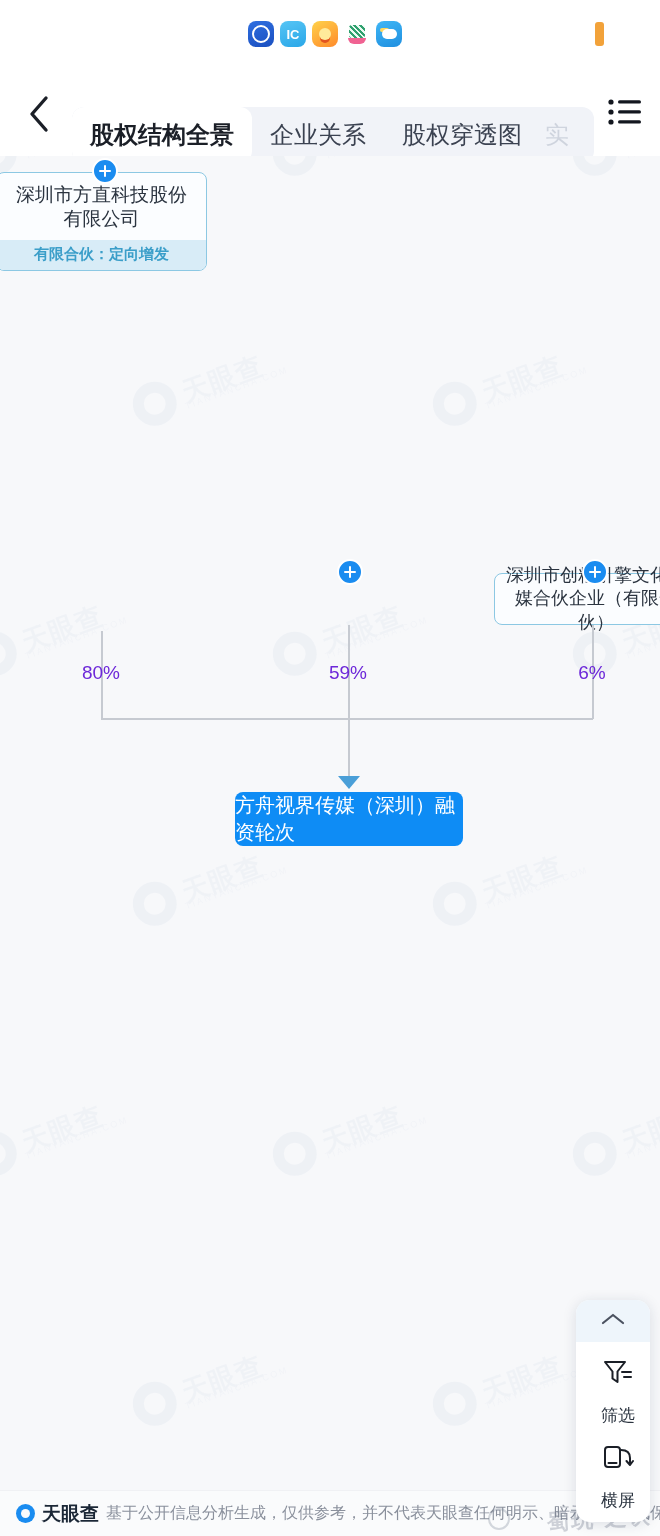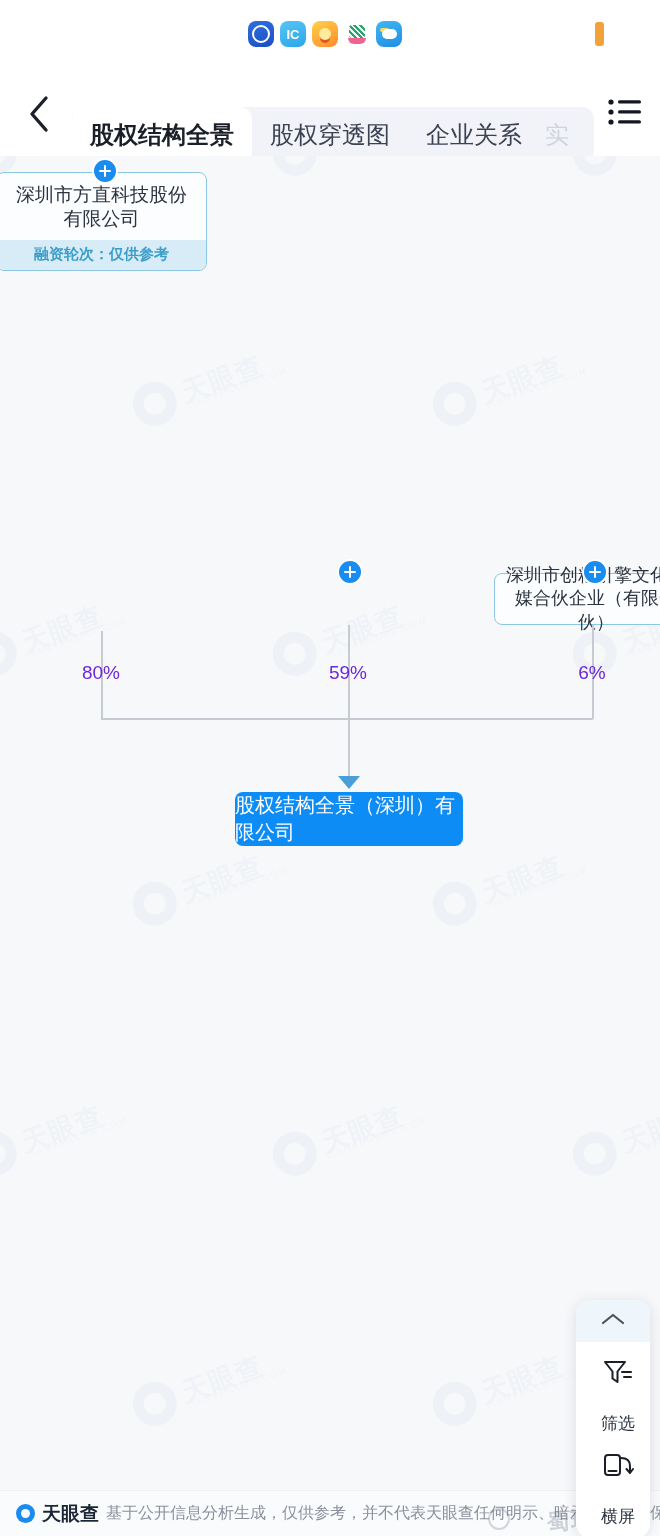--- a/index.html
+++ b/index.html
@@ -158,21 +158,21 @@
     width: 74px; background: #ffffff; border-radius: 14px;
     box-shadow: 0 2px 14px rgba(25,40,70,0.13);
     padding-bottom: 10px; z-index: 20;
   }
   .tool-collapse {
     height: 42px; background: #eef5fb; border-radius: 14px 14px 0 0;
     display: flex; align-items: center; justify-content: center; cursor: pointer;
   }
   .tool {
     padding-top: 16px; display: flex; flex-direction: column;
-    align-items: center; gap: 20px; cursor: pointer; margin-left: 10px;
+    align-items: center; gap: 12px; cursor: pointer; margin-left: 10px;
   }
   .tool-label { font-size: 17px; color: #2b3440; }
 
   
   .footer {
     position: absolute; left: 0; bottom: 0; width: 660px; height: 46px;
     background: #fafbfc; display: flex; align-items: center;
     padding-left: 16px; gap: 7px; border-top: 1px solid #f0f1f4;
     overflow: hidden;
   }
@@ -217,22 +217,22 @@
     <div class="back-btn">
       <span>
         <svg width="26" height="40" viewBox="0 0 26 40" fill="none">
           <path d="M20 4 L6 20 L20 36" stroke="#1b1f27" stroke-width="3.4" stroke-linecap="round" stroke-linejoin="round"></path>
         </svg>
       </span>
     </div>
 
     <div class="tabstrip">
       <div class="tab active">股权结构全景</div>
+      <div class="tab">企业关系</div>
       <div class="tab">股权穿透图</div>
-      <div class="tab">企业关系</div>
       <div class="tab clipped">实</div>
     </div>
 
     <div class="menu-btn">
       <span>
         <svg width="34" height="28" viewBox="0 0 34 28">
           <circle cx="3" cy="4" r="2.6" fill="#13171f"></circle>
           <circle cx="3" cy="14" r="2.6" fill="#13171f"></circle>
           <circle cx="3" cy="24" r="2.6" fill="#13171f"></circle>
           <rect x="10" y="2.3" width="23" height="3.3" rx="1.6" fill="#13171f"></rect>
@@ -321,21 +321,21 @@
           <div class="wm-txt">天眼查</div>
           <div class="wm-sub">TIANYANCHA.COM</div>
         </div>
       </div>
 
     <div class="graph">
 
       <div class="node" style="left:-4px; top:16px; width:211px;">
         <div class="node-title">深圳市方直科技股份有限公司</div>
         <div class="node-badge">
-          <span>融资轮次：</span><span>仅供参考</span>
+          <span>有限合伙：</span><span>定向增发</span>
         </div>
       </div>
       <div class="plus" style="left:92px; top:2px;"></div>
 
       <div class="plus" style="left:337px; top:403px;"></div>
 
       <div class="node" style="left:494px; top:417px; width:204px; height:52px; justify-content:center;">
         <div class="node-title" style="padding:0 8px; font-size:18px;">深圳市创粒引擎文化传媒合伙企业（有限合伙）</div>
       </div>
       <div class="plus" style="left:582px; top:403px;"></div>
@@ -347,21 +347,21 @@
       <div class="edge" style="left:101px; top:562px; width:492px; height:1.6px;"></div>
 
       <div class="edge" style="left:348px; top:562px; width:1.6px; height:62px;"></div>
       <div class="arrow-head" style="left:338px; top:620px;"></div>
 
       <div class="pct" style="left:101px; top:517px;">80%</div>
       <div class="pct" style="left:348px; top:517px;">59%</div>
       <div class="pct" style="left:592px; top:517px;">6%</div>
 
       <div class="target-node" style="left:235px; top:636px; width:228px; height:54px;">
-        <span>股权结构全景（深圳）有限公司</span>
+        <span>方舟视界传媒（深圳）融资轮次</span>
       </div>
 
     </div>
   </div>
 
   <div class="tools">
     <div class="tool-collapse">
       <span>
         <svg width="26" height="16" viewBox="0 0 26 16" fill="none">
           <path d="M3 12 L13 4 L23 12" stroke="#4b5260" stroke-width="2.2" stroke-linecap="round" stroke-linejoin="round"></path>

